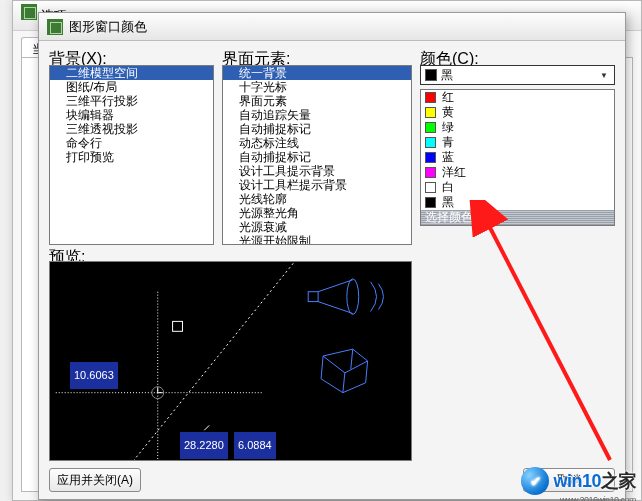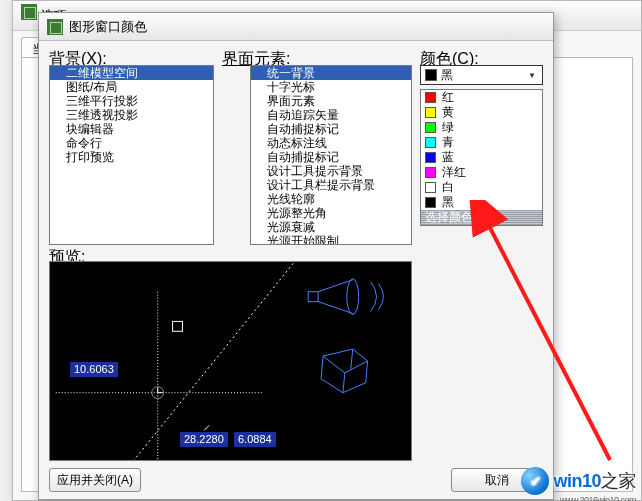--- a/index.html
+++ b/index.html
@@ -42,21 +42,21 @@
   .panel {
     position:absolute;
     top:56px; left:8px; right:8px; bottom:8px;
     border:1px solid #b8b8b8;
     background:#fff;
   }
 
   .inner-window {
     position: absolute;
     top: 12px; left: 38px;
-    width: 516px; height: 488px;
+    width: 588px; height: 488px;
     background:#f4f4f4;
     border:1px solid #9a9a9a;
     box-shadow: 2px 3px 10px rgba(0,0,0,.3);
     z-index: 10;
   }
   .inner-titlebar {
     height: 28px; line-height:28px;
     padding: 0 8px;
     background: linear-gradient(#fdfdfd,#e6e6e6);
     border-bottom:1px solid #bcbcbc;
@@ -92,21 +92,21 @@
   .lbl-preview { grid-column:1 / span 2; grid-row:3; margin-top:2px; }
 
   .listbox {
     border:1px solid #7a7a7a;
     background:#fff;
     overflow:hidden;
     font-size:12px;
     line-height:14px;
   }
   .listbox.bg { grid-column:1; grid-row:2; }
-  .listbox.ui { grid-column:2; grid-row:2;margin-left:28px; }
+  .listbox.ui { grid-column:2; grid-row:2; }
   .listitem {
     padding:0 16px;
     white-space:nowrap;
     overflow:hidden;
     text-overflow:clip;
   }
   .listitem.sel {
     background:#2f5fb3;
     color:#fff;
   }
@@ -153,21 +153,21 @@
   .preview {
     grid-column:1 / span 2; grid-row:4;
     border:1px solid #7a7a7a;
     background:#000;
     position:relative;
     overflow:hidden;
   }
 
   .dim-label {
     position:absolute;
-    padding:1px 4px;
+    padding:7px 4px;
     background:#1b2f9e;
     color:#fff;
     font-size:11px;
     line-height:13px;
     white-space:nowrap;
   }
 
   .btnrow {
     grid-column:1 / span 3; grid-row:5;
     display:flex; justify-content:space-between; align-items:center; gap:10px;
@@ -235,22 +235,22 @@
 
   <div class="inner-body">
     <div class="lbl lbl-bg">背景(X):</div>
     <div class="lbl lbl-ui">界面元素:</div>
     <div class="lbl lbl-color">颜色(C):</div>
 
     <div class="listbox bg" id="bg-list">
         <div class="listitem sel">二维模型空间</div>
         <div class="listitem">图纸/布局</div>
         <div class="listitem">三维平行投影</div>
+        <div class="listitem">块编辑器</div>
         <div class="listitem">三维透视投影</div>
-        <div class="listitem">块编辑器</div>
         <div class="listitem">命令行</div>
         <div class="listitem">打印预览</div>
       </div>
 
     <div class="listbox ui" id="ui-list">
         <div class="listitem sel">统一背景</div>
         <div class="listitem">十字光标</div>
         <div class="listitem">界面元素</div>
         <div class="listitem">自动追踪矢量</div>
         <div class="listitem">自动捕捉标记</div>
@@ -360,15 +360,15 @@
     <marker id="ah" markerWidth="14" markerHeight="14" refX="3" refY="5" orient="auto">
       <path d="M0,0 L12,5 L0,10 Z" fill="#ff1a1a"></path>
     </marker>
   </defs>
   <line x1="180" y1="260" x2="55" y2="18" stroke="#ff1a1a" stroke-width="4" marker-end="url(#ah)"></line>
 </svg>
 
 <div class="watermark">
   <span class="globe">✔</span>
   <span>win10</span>
-  <span style="color:#2a2a2a; font-weight:normal;">之家</span>
+  <span style="color:#2a2a2a; font-weight:bold;">之家</span>
   <small>www.2016win10.com</small>
 </div>
 
 </body></html>

